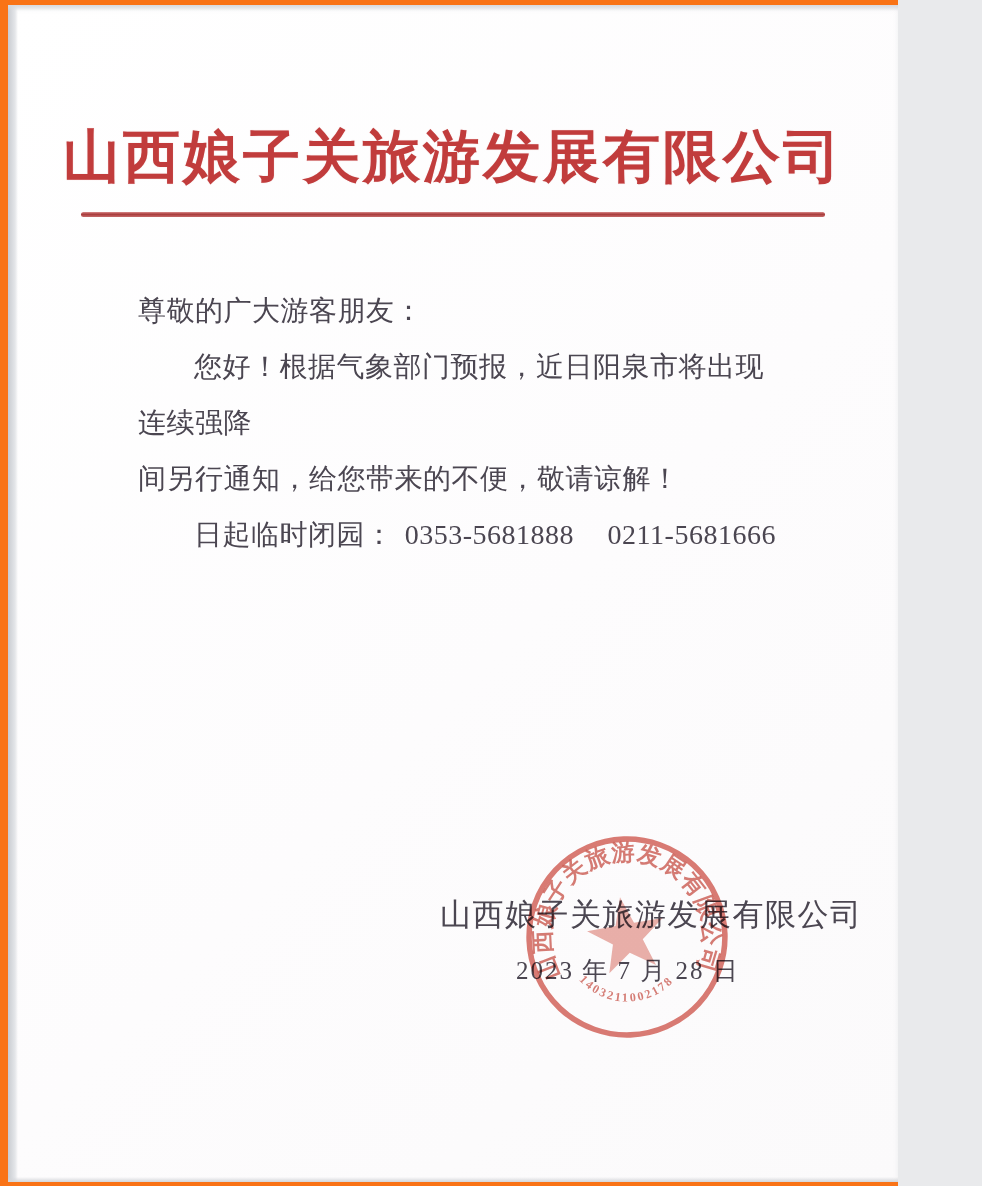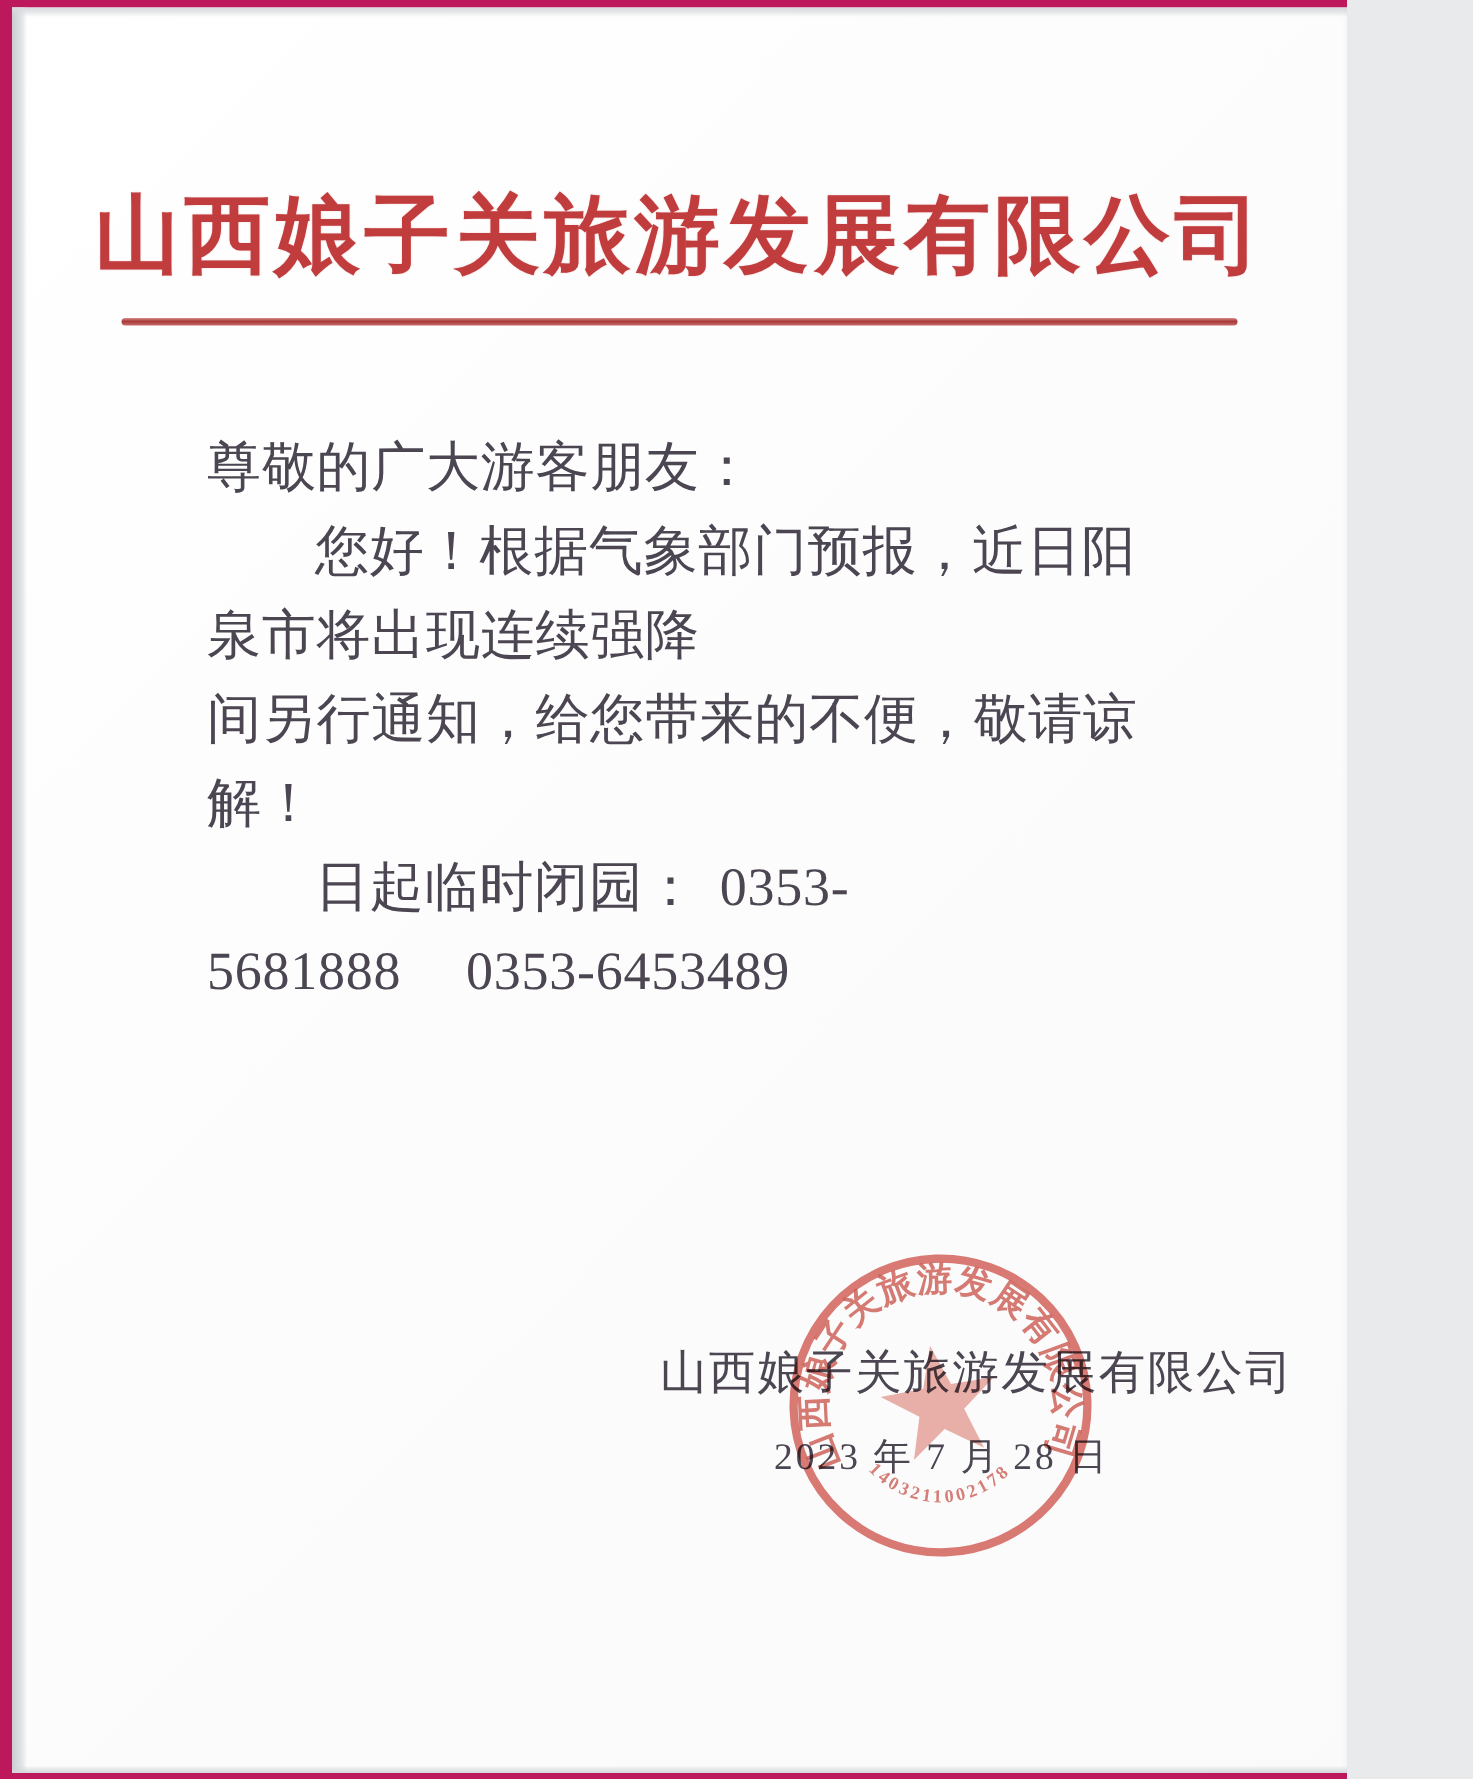--- a/index.html
+++ b/index.html
@@ -5,21 +5,21 @@
   html, body {
     margin: 0;
     padding: 0;
     background: #e9eaec;
     font-family: "Liberation Serif", "DejaVu Serif", serif;
   }
   .photo {
     position: relative;
     width: 898px;
     height: 1186px;
-    background: #be185d;
+    background: #f97316;
     overflow: hidden;
   }
   .paper {
     position: absolute;
     left: 8px;
     top: 5px;
     right: 0;
     bottom: 4px;
     background: linear-gradient(135deg, #ffffff 0%, #fdfcfd 55%, #fbfafb 100%);
     box-shadow: inset 2px 2px 6px rgba(140,145,155,0.25);
@@ -55,21 +55,21 @@
   }
   .doc-title {
     margin-top: 46px;
     text-align: center;
     font-size: 37px;
     color: #3d3a44;
     letter-spacing: 4px;
   }
   .body-text {
     margin: 66px 110px 0 130px;
-    font-size: 36px;
+    font-size: 28px;
     line-height: 56px;
     color: #4b4651;
     letter-spacing: 0.5px;
   }
   .salutation { margin-bottom: 0; }
   .para-line.first { text-indent: 2em; }
   .contact-line { text-indent: 2em; }
   .contact-line .phone { margin-left: 0.4em; }
   .contact-line .phone + .phone { margin-left: 1.2em; }
 
@@ -127,21 +127,21 @@
     <div class="letterhead">山西娘子关旅游发展有限公司</div>
 
     <div class="red-rule"></div>
 
 
     <div class="body-text">
       <div class="salutation">尊敬的广大游客朋友：</div>
       <div class="para-line first">您好！根据气象部门预报，近日阳泉市将出现连续强降</div>
       <div class="para-line">间另行通知，给您带来的不便，敬请谅解！</div>
       <div class="contact-line">
-        <span>日起临时闭园：</span><span class="phone">0353-5681888</span><span class="phone">0353-6453489</span>
+        <span>日起临时闭园：</span><span class="phone">0353-5681888</span><span class="phone">0211-5681666</span>
       </div>
     </div>
 
     <div class="signature-company">山西娘子关旅游发展有限公司</div>
 
     <div class="signature-date">2023 年 7 月 28 日</div>
 
     <svg class="seal" viewBox="0 0 212 212">
       <circle cx="106" cy="106" r="97" fill="none" stroke="#cf4f44" stroke-width="5.5" opacity="0.85"></circle>
       <path id="seal-arc-top" d="M 38.9 141.7 A 76 76 0 1 1 173.1 141.7" fill="none"></path>

